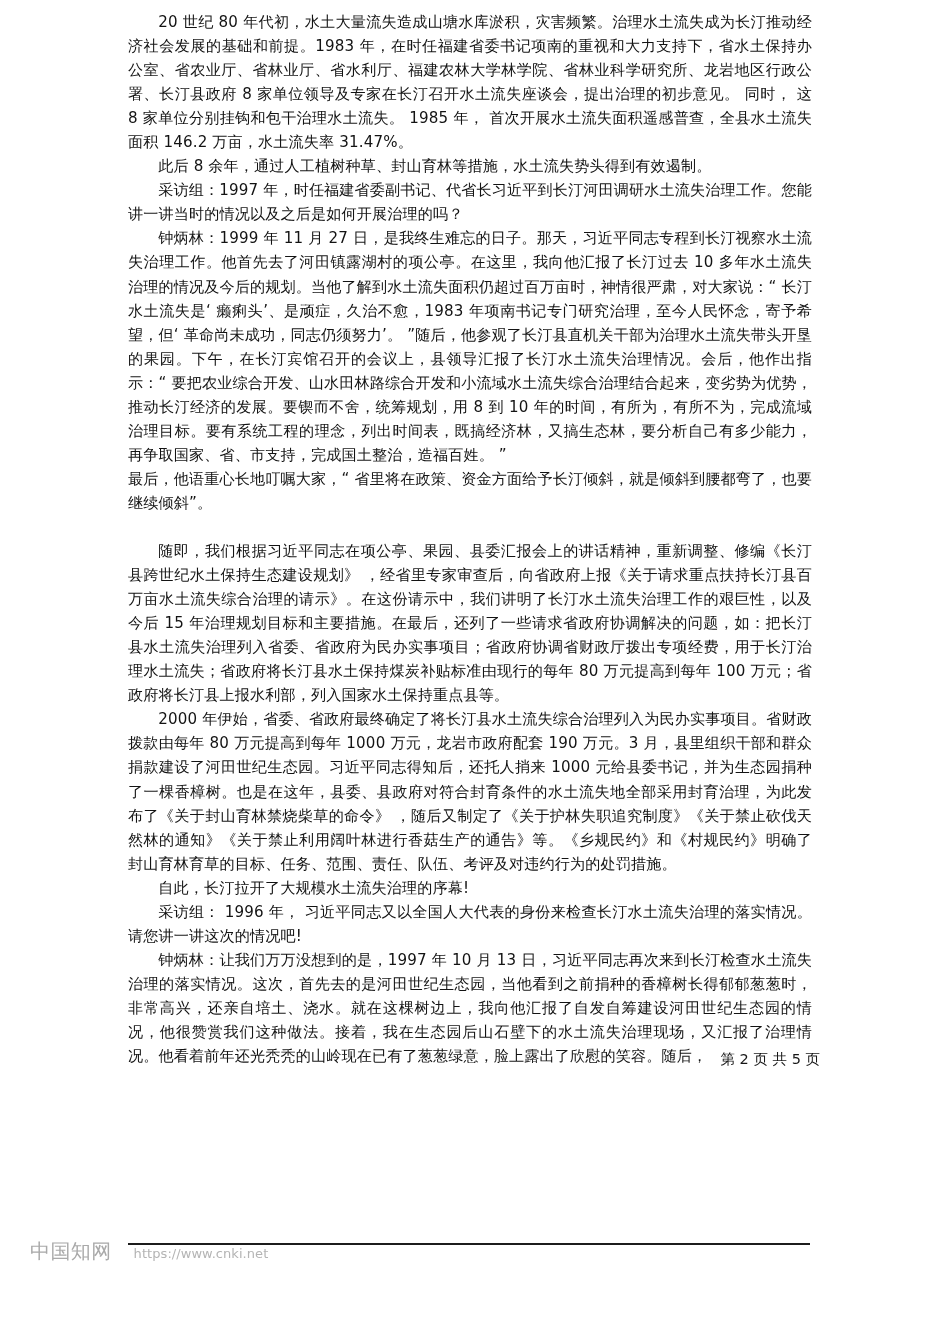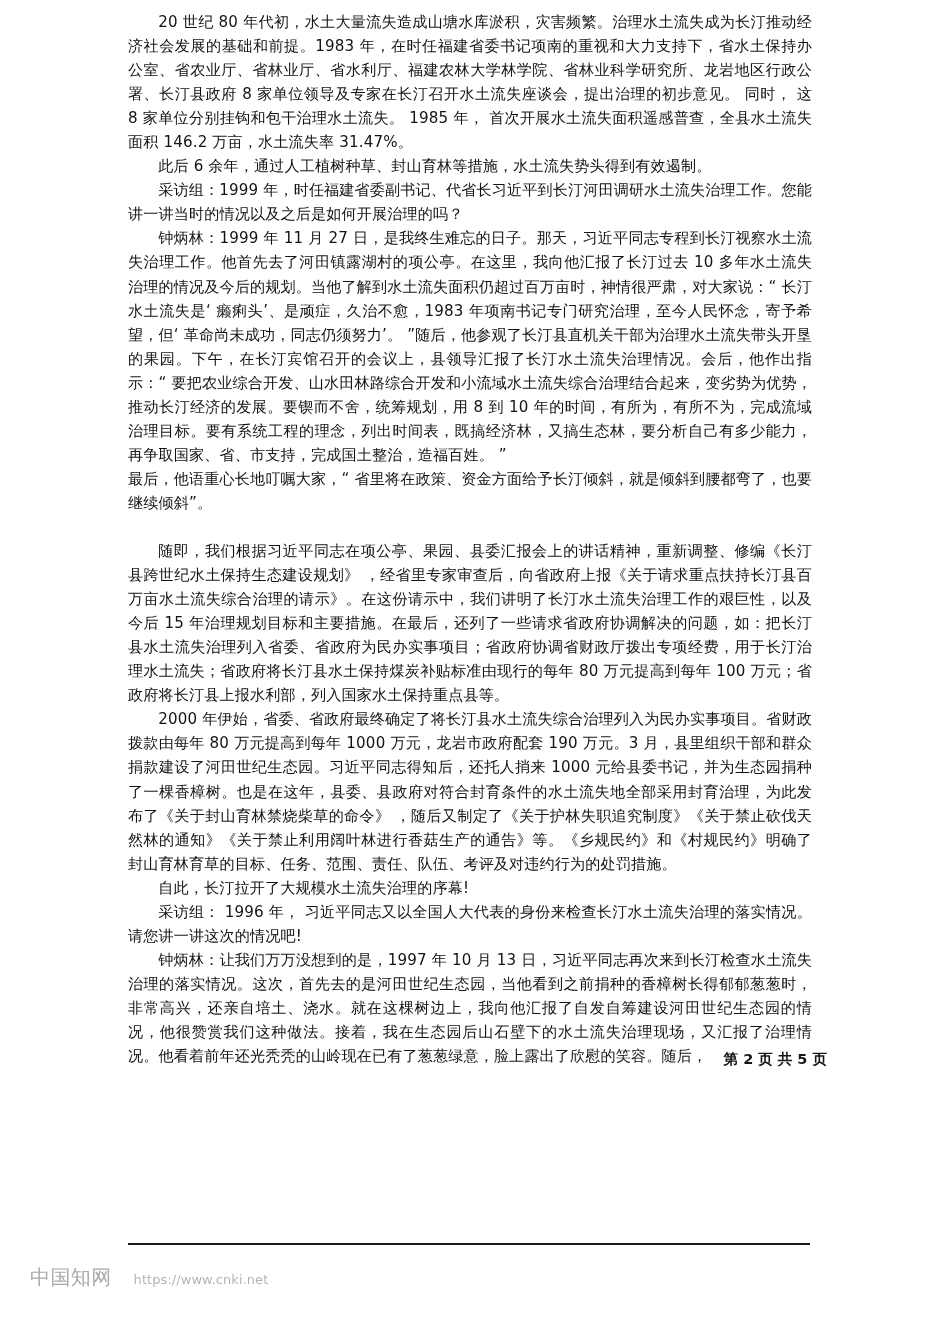--- a/index.html
+++ b/index.html
@@ -48,26 +48,25 @@
 
   .para.no-indent { text-indent: 0; }
 
   .spacer-line {
     height: 24.05px;
   }
 
   
   #page-number-row {
     position: absolute;
-    left: 143px;
+    left: 136px;
     top: 1048px;
     width: 684px;
     text-align: right;
     padding-right: 2px;
-    font-weight: bold;
   }
   #page-number-row .pn {
     font-size: 14.5px;
     line-height: 22px;
     color: #161616;
   }
 
   
   #footer-rule {
     position: absolute;
@@ -75,21 +74,21 @@
     top: 1243px;
     width: 682px;
     height: 0;
     border-top: 2px solid #1c1c1c;
   }
 
   
   #cnki-footer {
     position: absolute;
     left: 30px;
-    top: 1264px;
+    top: 1238px;
     display: flex;
     align-items: baseline;
     gap: 22px;
   }
   #cnki-footer .brand {
     font-size: 20px;
     line-height: 26px;
     color: #a9a9a9;
     letter-spacing: 0.02em;
   }
@@ -101,22 +100,22 @@
     font-family: "DejaVu Sans", "Liberation Sans", sans-serif;
   }
 </style>
 </head>
 <body>
 
 <div id="page">
 
   <div id="doc-body">
     <p class="para">20 世纪 80 年代初，水土大量流失造成山塘水库淤积，灾害频繁。治理水土流失成为长汀推动经济社会发展的基础和前提。1983 年，在时任福建省委书记项南的重视和大力支持下，省水土保持办公室、省农业厅、省林业厅、省水利厅、福建农林大学林学院、省林业科学研究所、龙岩地区行政公署、长汀县政府 8 家单位领导及专家在长汀召开水土流失座谈会，提出治理的初步意见。 同时， 这 8 家单位分别挂钩和包干治理水土流失。 1985 年， 首次开展水土流失面积遥感普查，全县水土流失面积 146.2 万亩，水土流失率 31.47%。</p>
-    <p class="para">此后 6 余年，通过人工植树种草、封山育林等措施，水土流失势头得到有效遏制。</p>
-    <p class="para">采访组：1999 年，时任福建省委副书记、代省长习近平到长汀河田调研水土流失治理工作。您能讲一讲当时的情况以及之后是如何开展治理的吗？</p>
+    <p class="para">此后 8 余年，通过人工植树种草、封山育林等措施，水土流失势头得到有效遏制。</p>
+    <p class="para">采访组：1997 年，时任福建省委副书记、代省长习近平到长汀河田调研水土流失治理工作。您能讲一讲当时的情况以及之后是如何开展治理的吗？</p>
     <p class="para">钟炳林：1999 年 11 月 27 日，是我终生难忘的日子。那天，习近平同志专程到长汀视察水土流失治理工作。他首先去了河田镇露湖村的项公亭。在这里，我向他汇报了长汀过去 10 多年水土流失治理的情况及今后的规划。当他了解到水土流失面积仍超过百万亩时，神情很严肃，对大家说：“ 长汀水土流失是‘ 癞痢头’、是顽症，久治不愈，1983 年项南书记专门研究治理，至今人民怀念，寄予希望，但‘ 革命尚未成功，同志仍须努力’。 ”随后，他参观了长汀县直机关干部为治理水土流失带头开垦的果园。下午，在长汀宾馆召开的会议上，县领导汇报了长汀水土流失治理情况。会后，他作出指示：“ 要把农业综合开发、山水田林路综合开发和小流域水土流失综合治理结合起来，变劣势为优势，推动长汀经济的发展。要锲而不舍，统筹规划，用 8 到 10 年的时间，有所为，有所不为，完成流域治理目标。要有系统工程的理念，列出时间表，既搞经济林，又搞生态林，要分析自己有多少能力，再争取国家、省、市支持，完成国土整治，造福百姓。 ”</p>
     <p class="para no-indent">最后，他语重心长地叮嘱大家，“ 省里将在政策、资金方面给予长汀倾斜，就是倾斜到腰都弯了，也要继续倾斜”。</p>
     <div class="spacer-line"></div>
     <p class="para">随即，我们根据习近平同志在项公亭、果园、县委汇报会上的讲话精神，重新调整、修编《长汀县跨世纪水土保持生态建设规划》 ，经省里专家审查后，向省政府上报《关于请求重点扶持长汀县百万亩水土流失综合治理的请示》。在这份请示中，我们讲明了长汀水土流失治理工作的艰巨性，以及今后 15 年治理规划目标和主要措施。在最后，还列了一些请求省政府协调解决的问题，如：把长汀县水土流失治理列入省委、省政府为民办实事项目；省政府协调省财政厅拨出专项经费，用于长汀治理水土流失；省政府将长汀县水土保持煤炭补贴标准由现行的每年 80 万元提高到每年 100 万元；省政府将长汀县上报水利部，列入国家水土保持重点县等。</p>
     <p class="para">2000 年伊始，省委、省政府最终确定了将长汀县水土流失综合治理列入为民办实事项目。省财政拨款由每年 80 万元提高到每年 1000 万元，龙岩市政府配套 190 万元。3 月，县里组织干部和群众捐款建设了河田世纪生态园。习近平同志得知后，还托人捎来 1000 元给县委书记，并为生态园捐种了一棵香樟树。也是在这年，县委、县政府对符合封育条件的水土流失地全部采用封育治理，为此发布了《关于封山育林禁烧柴草的命令》 ，随后又制定了《关于护林失职追究制度》《关于禁止砍伐天然林的通知》《关于禁止利用阔叶林进行香菇生产的通告》等。《乡规民约》和《村规民约》明确了封山育林育草的目标、任务、范围、责任、队伍、考评及对违约行为的处罚措施。</p>
     <p class="para">自此，长汀拉开了大规模水土流失治理的序幕!</p>
     <p class="para">采访组： 1996 年， 习近平同志又以全国人大代表的身份来检查长汀水土流失治理的落实情况。请您讲一讲这次的情况吧!</p>
     <p class="para">钟炳林：让我们万万没想到的是，1997 年 10 月 13 日，习近平同志再次来到长汀检查水土流失治理的落实情况。这次，首先去的是河田世纪生态园，当他看到之前捐种的香樟树长得郁郁葱葱时，非常高兴，还亲自培土、浇水。就在这棵树边上，我向他汇报了自发自筹建设河田世纪生态园的情况，他很赞赏我们这种做法。接着，我在生态园后山石壁下的水土流失治理现场，又汇报了治理情况。他看着前年还光秃秃的山岭现在已有了葱葱绿意，脸上露出了欣慰的笑容。随后，</p>
   </div>
 

